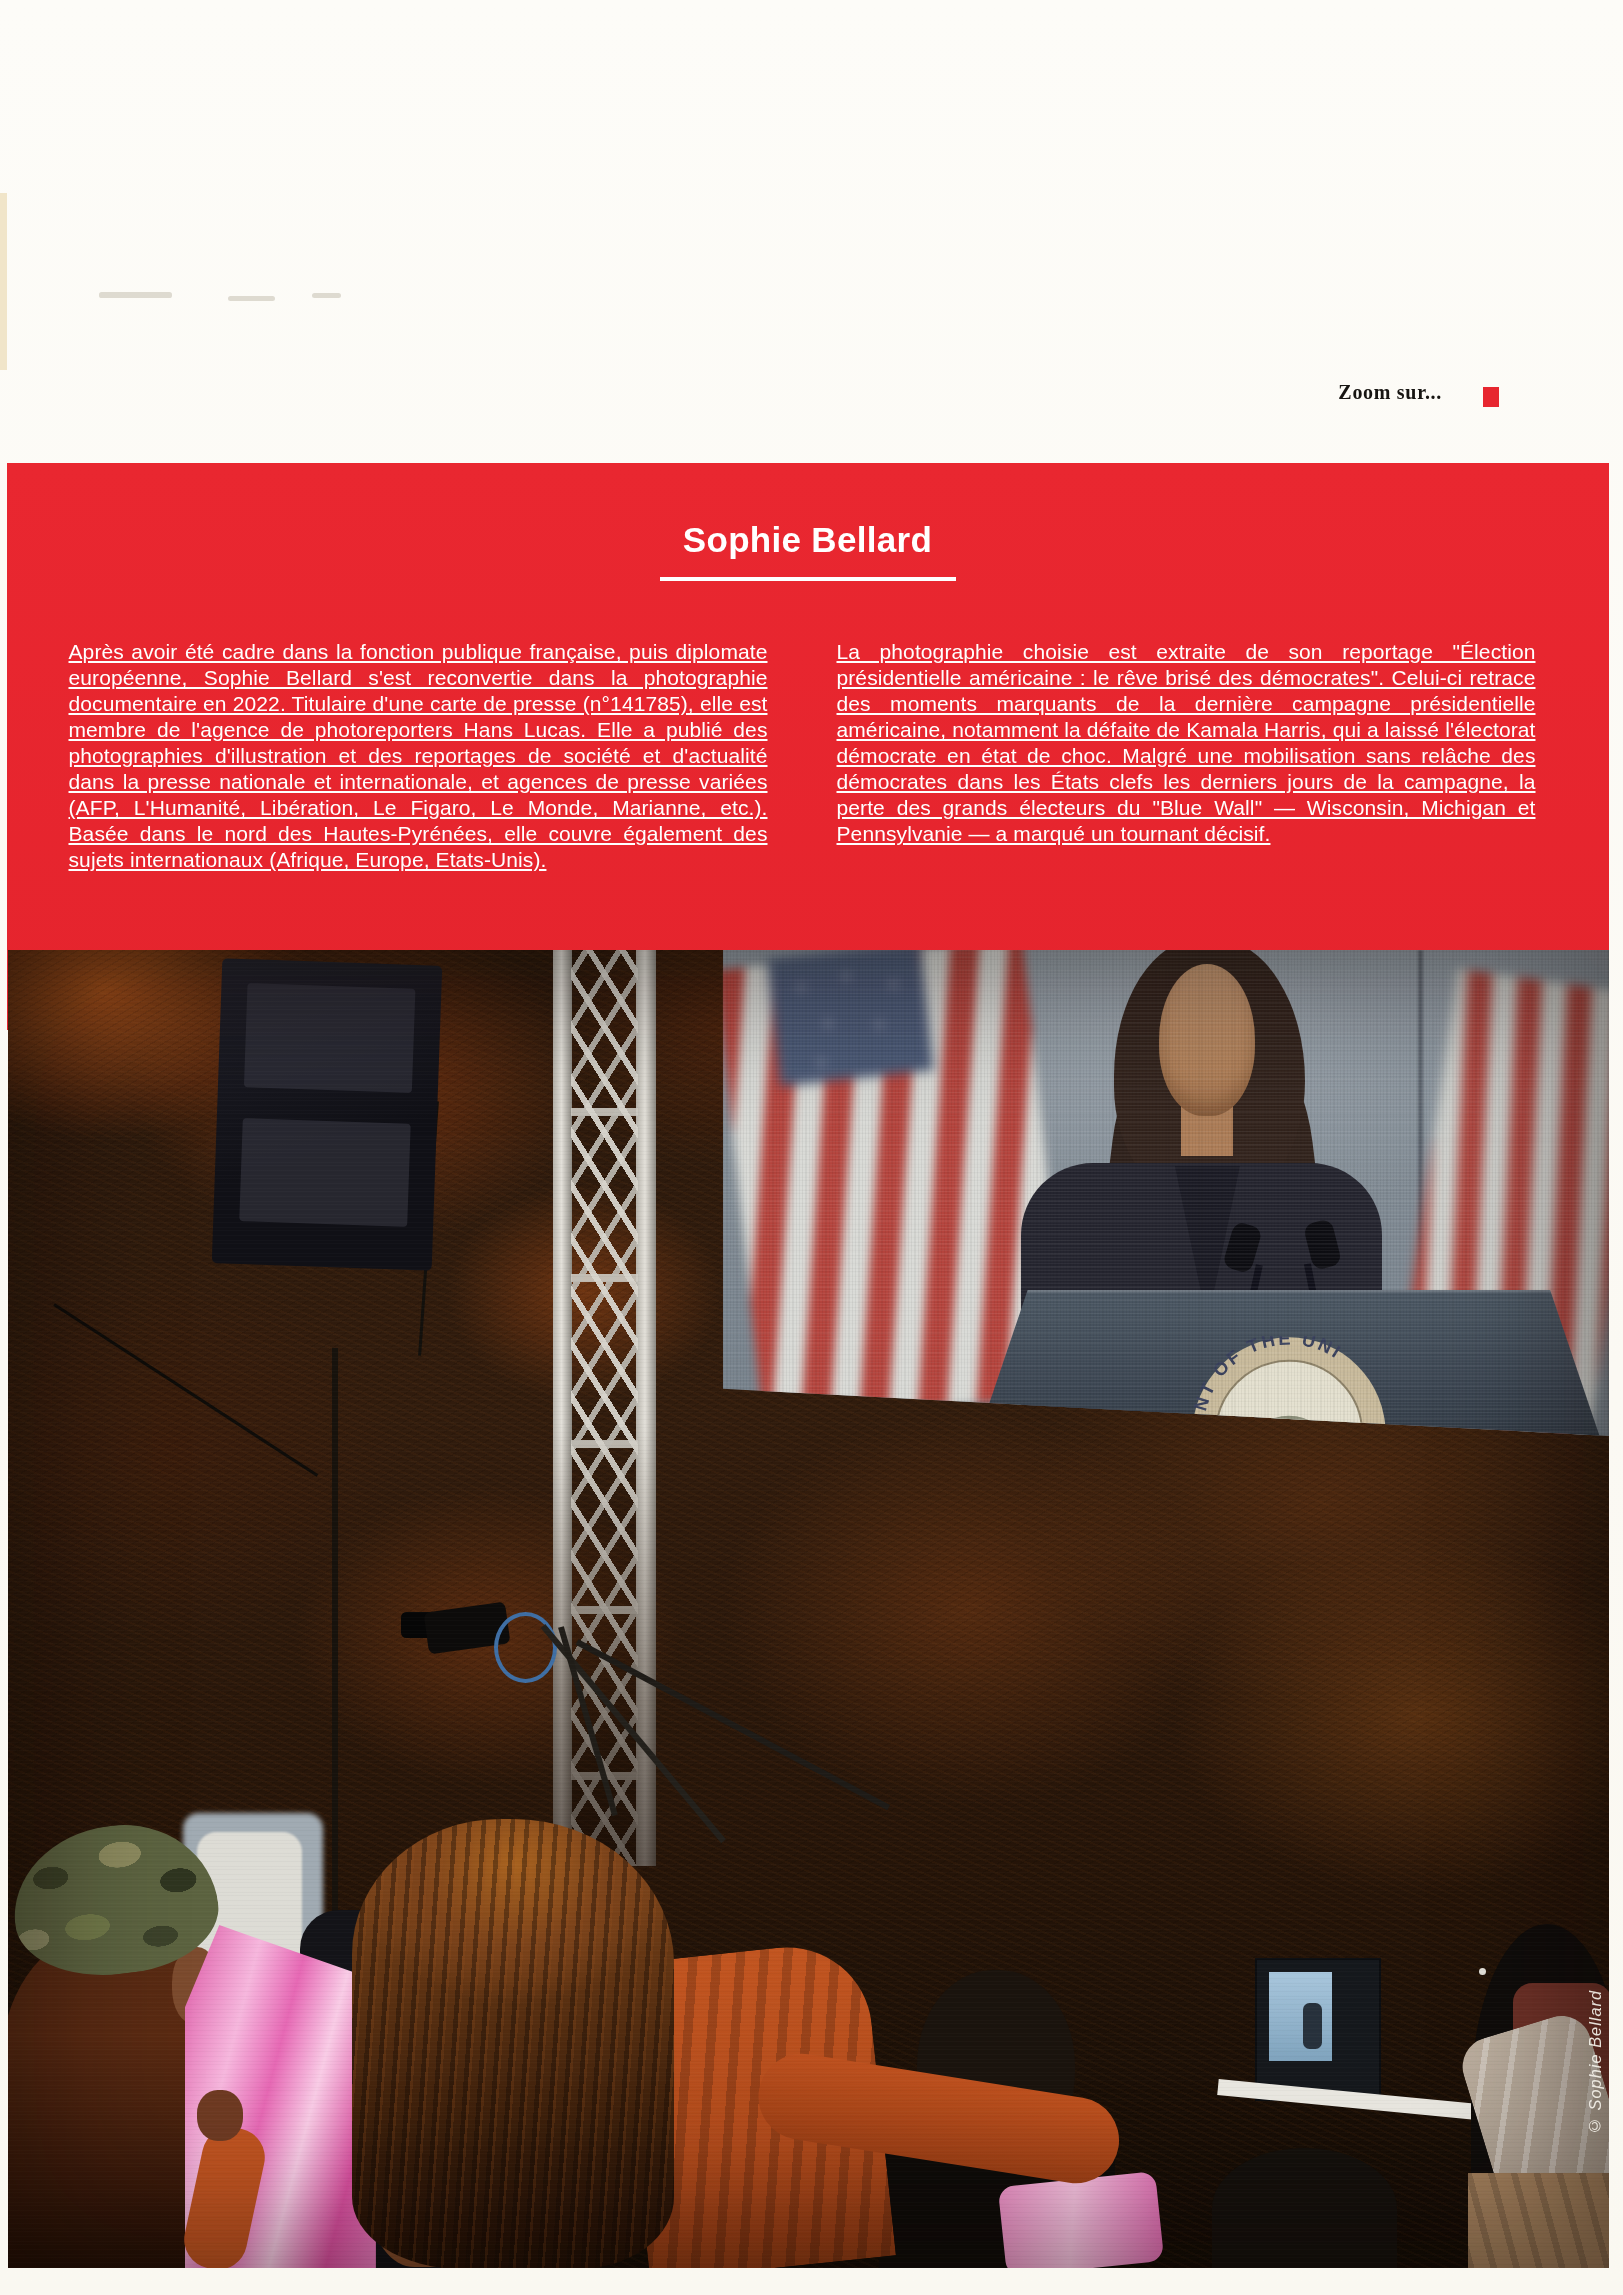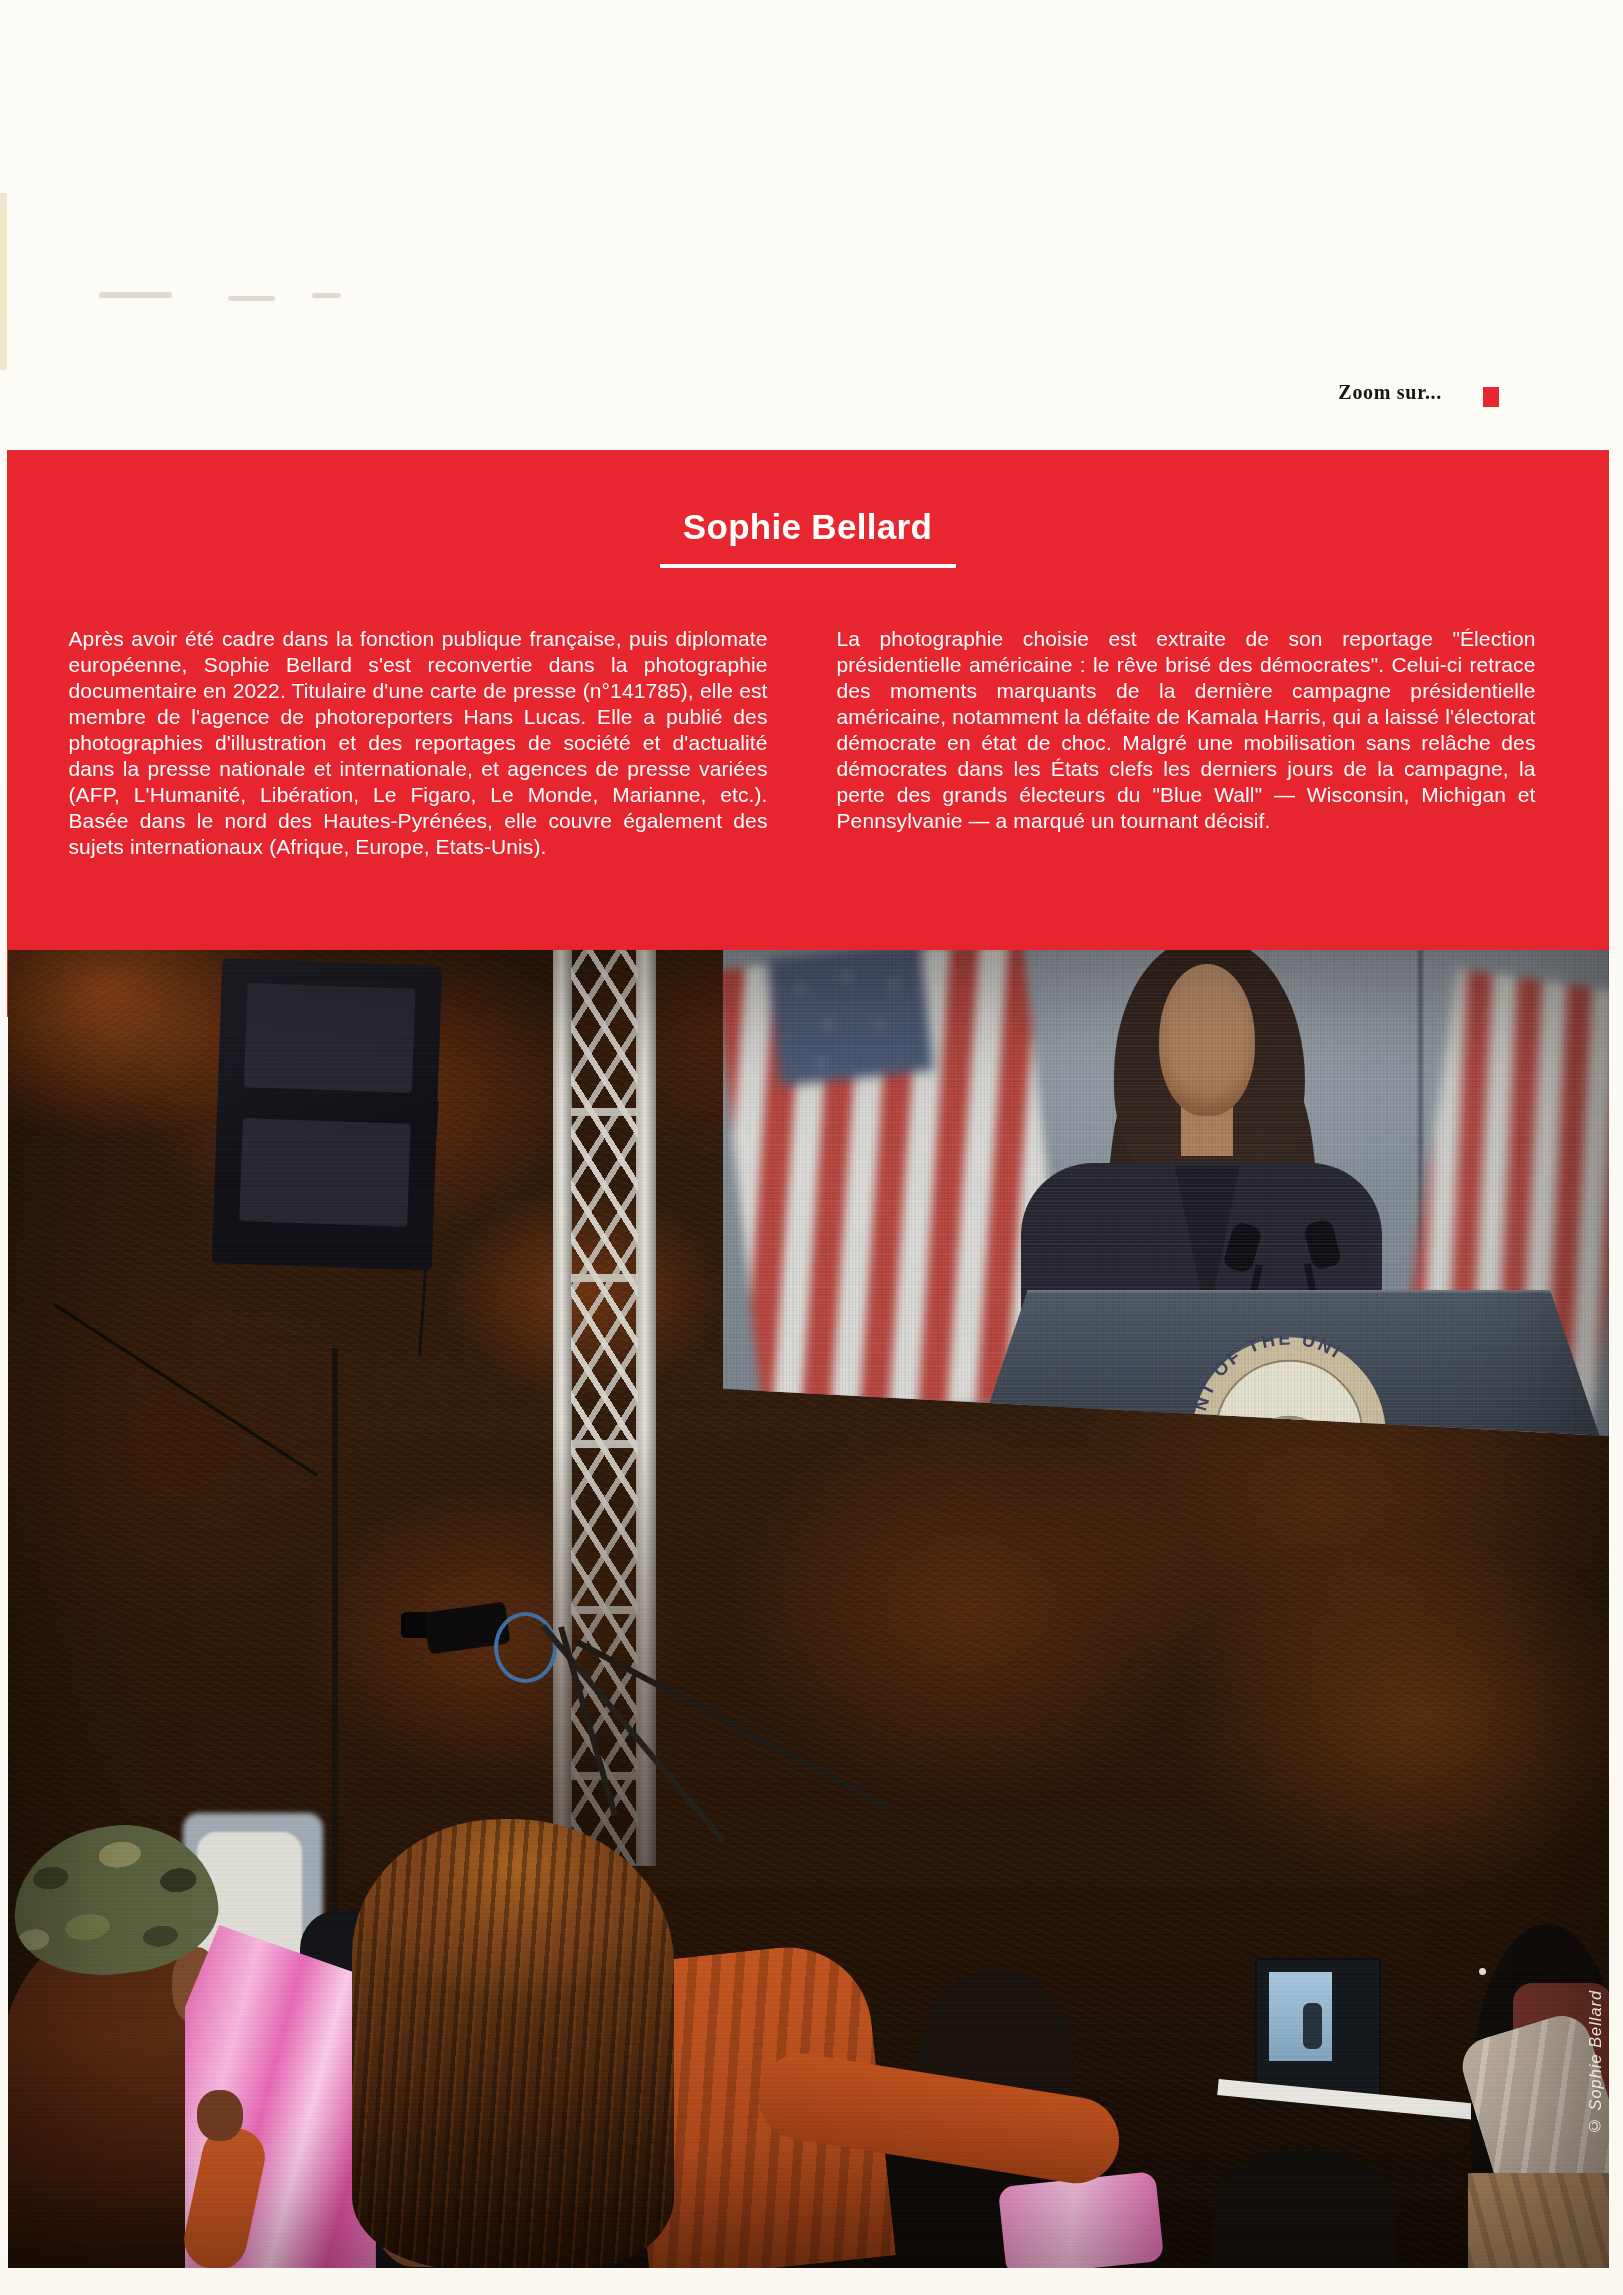--- a/index.html
+++ b/index.html
@@ -18,32 +18,32 @@
   
   .zoomsur{
     position:absolute; top:382px; right:181px;
     font-family:"Liberation Serif", serif; font-weight:bold;
     font-size:20px; line-height:1; color:#171512; letter-spacing:0.7px;
   }
   .red-square{position:absolute; left:1483px; top:387px; width:16.4px; height:19.6px;}
 
   
   .panel{
-    position:absolute; left:6.5px; top:450px; width:1602px; height:567px;
+    position:absolute; left:6.5px; top:463px; width:1602px; height:567px;
     background:linear-gradient(180deg,#e92730 0%,#e5242d 100%);
   }
   .panel-title{
     margin:56px 0 0 0; text-align:center; color:#ffffff;
     font-size:35px; font-weight:bold; letter-spacing:0.3px; line-height:1.2;
   }
   .title-underline{width:296px;height:4.6px;background:#ffffff;margin:15.7px auto 0 auto;}
   .columns{display:flex; gap:69px; padding:37px 73px 0 62px;}
   .col{
     flex:1; color:#ffffff; font-size:21px; line-height:26px;
-    text-align:justify; text-align-last:left; letter-spacing:0.1px;
+    text-align:justify; text-align-last:left; letter-spacing:0.1px;text-decoration:underline;
   }
 
   
   .photo{
     position:absolute; left:7.9px; top:950px; width:1601px; height:1318px;
     overflow:hidden; background:#1d1106;
   }
   .photo *{position:absolute;}
   .foliage{
     inset:0;

